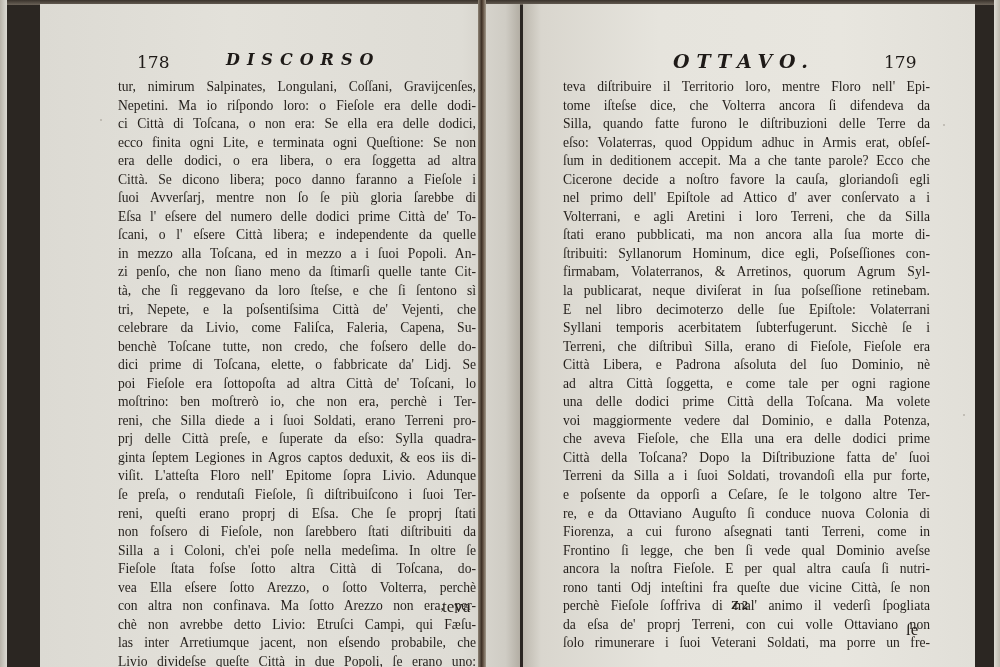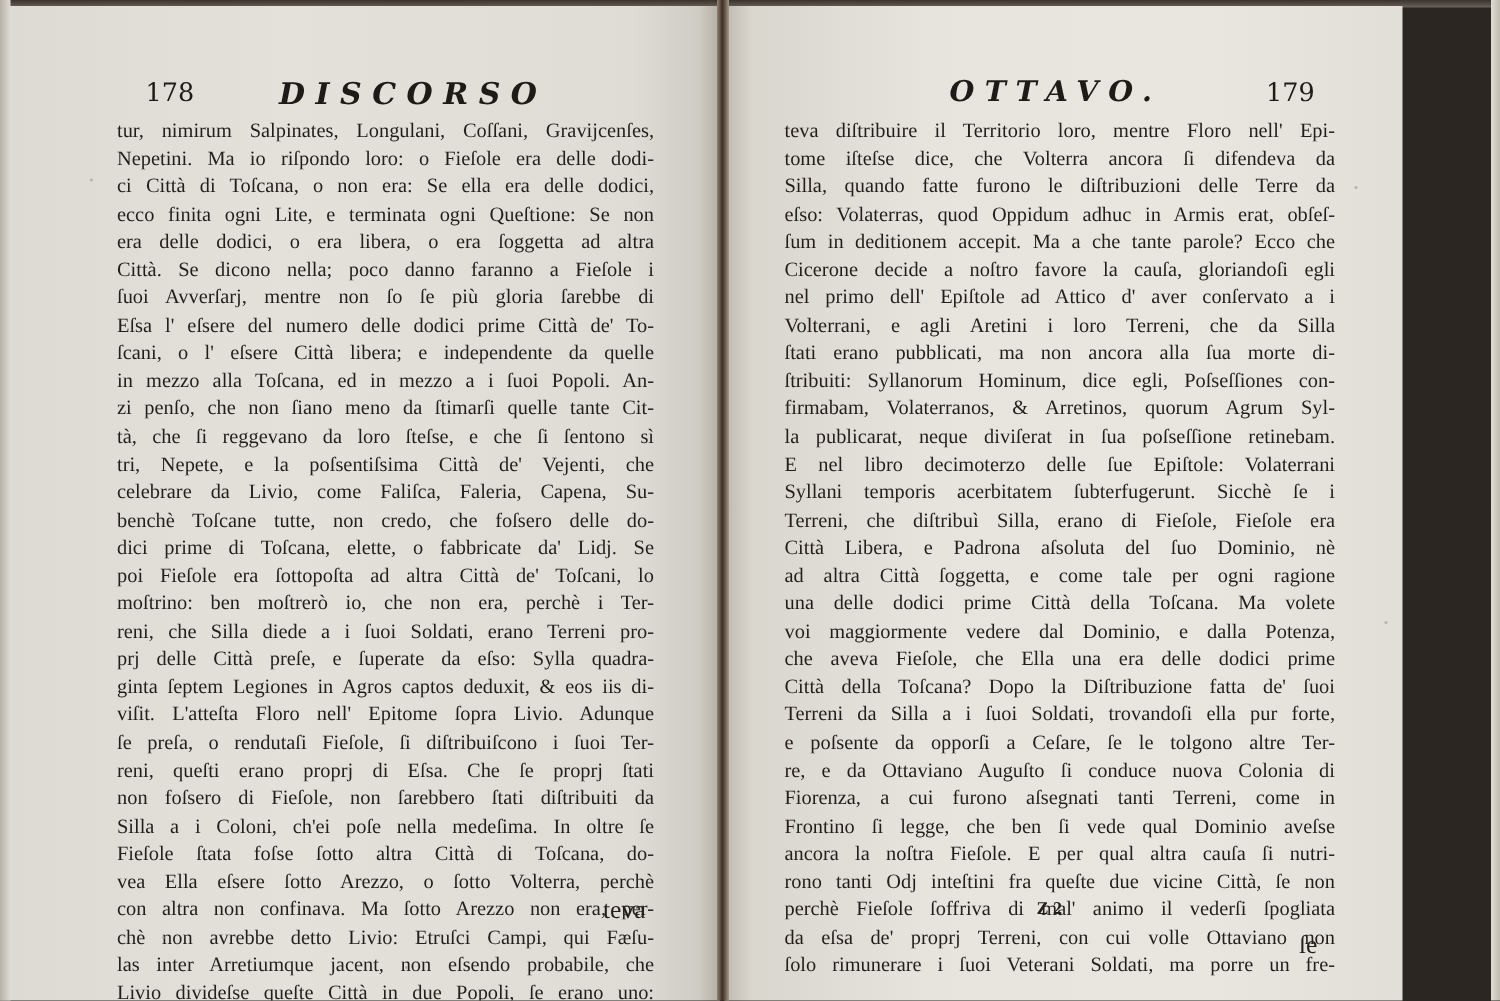--- a/index.html
+++ b/index.html
@@ -7,21 +7,21 @@
     width:1000px; height:667px; overflow:hidden; position:relative;
     background:#2b2622;
     font-family: "DejaVu Serif", "Liberation Serif", serif;
   }
   .spread { position:absolute; left:0; top:0; width:1000px; height:667px; }
   .topedge {
     position:absolute; left:0; top:0; width:1000px; height:5px;
     background:linear-gradient(#3a332c,#6b6258);
   }
   .page {
-    position:absolute; top:4px; height:663px; overflow:hidden;
+    position:absolute; top:4px; height:663px; overflow:hidden;margin-left:40px;
   }
   .page.left {
     left:0; width:480px;
     background:linear-gradient(90deg,#dcdad3 0%,#e3e1da 40%,#dedcd5 88%,#cfccc4 97%,#b3aea4 100%);
   }
   .page.right {
     left:483px; width:452px;
     background:linear-gradient(90deg,#bdb8ae 0%,#d9d6ce 4%,#e6e4dd 30%,#e8e6df 70%,#e1dfd8 100%);
   }
   .gutter {
@@ -30,21 +30,21 @@
   }
   .leftstrip {
     position:absolute; left:0; top:0; width:7px; height:667px;
     background:linear-gradient(90deg,#b8b3a9,#dcdad3);
   }
   .rightstrip {
     position:absolute; right:0; top:0; width:6px; height:667px;
     background:linear-gradient(90deg,#dedcd5,#bfbab0);
   }
   .left .pnum { position:absolute; left:97px; top:48px; font-size:17px; color:#1e1a17; }
-  .left .running { position:absolute; left:186px; top:46px; font-size:20px; font-style:italic; letter-spacing:7px; color:#1e1a17; font-weight:bold; }
+  .left .running { position:absolute; left:186px; top:46px; font-size:16px; font-style:italic; letter-spacing:7px; color:#1e1a17; font-weight:bold; }
   .right .running { position:absolute; left:150px; top:46px; font-size:19px; font-style:italic; letter-spacing:7px; color:#1e1a17; font-weight:bold; }
   .right .pnum { position:absolute; left:361px; top:48px; font-size:17px; color:#1e1a17; }
   .text {
     position:absolute; top:74px;
     font-size:13.6px; line-height:18.55px; color:#231e1a;
     font-family: "Liberation Serif", "DejaVu Serif", serif;
   }
   .left .text { left:78px; width:358px; }
   .right .text { left:40px; width:367px; }
   .line { display:block; white-space:nowrap; text-align:justify; text-align-last:justify; height:18.55px; overflow:visible; }
@@ -62,21 +62,21 @@
 
   <div class="page left">
     <span class="pnum">178</span>
     <span class="running">DISCORSO</span>
     <div class="text" id="left-text">
         <span class="line">tur, nimirum Salpinates, Longulani, Coſſani, Gravijcenſes,</span>
         <span class="line">Nepetini. Ma io riſpondo loro: o Fieſole era delle dodi-</span>
         <span class="line">ci Città di Toſcana, o non era: Se ella era delle dodici,</span>
         <span class="line">ecco finita ogni Lite, e terminata ogni Queſtione: Se non</span>
         <span class="line">era delle dodici, o era libera, o era ſoggetta ad altra</span>
-        <span class="line">Città. Se dicono nella; poco danno faranno a Fieſole i</span>
+        <span class="line">Città. Se dicono libera; poco danno faranno a Fieſole i</span>
         <span class="line">ſuoi Avverſarj, mentre non ſo ſe più gloria ſarebbe di</span>
         <span class="line">Eſsa l' eſsere del numero delle dodici prime Città de' To-</span>
         <span class="line">ſcani, o l' eſsere Città libera; e independente da quelle</span>
         <span class="line">in mezzo alla Toſcana, ed in mezzo a i ſuoi Popoli. An-</span>
         <span class="line">zi penſo, che non ſiano meno da ſtimarſi quelle tante Cit-</span>
         <span class="line">tà, che ſi reggevano da loro ſteſse, e che ſi ſentono sì</span>
         <span class="line">tri, Nepete, e la poſsentiſsima Città de' Vejenti, che</span>
         <span class="line">celebrare da Livio, come Faliſca, Faleria, Capena, Su-</span>
         <span class="line">benchè Toſcane tutte, non credo, che foſsero delle do-</span>
         <span class="line">dici prime di Toſcana, elette, o fabbricate da' Lidj. Se</span>

